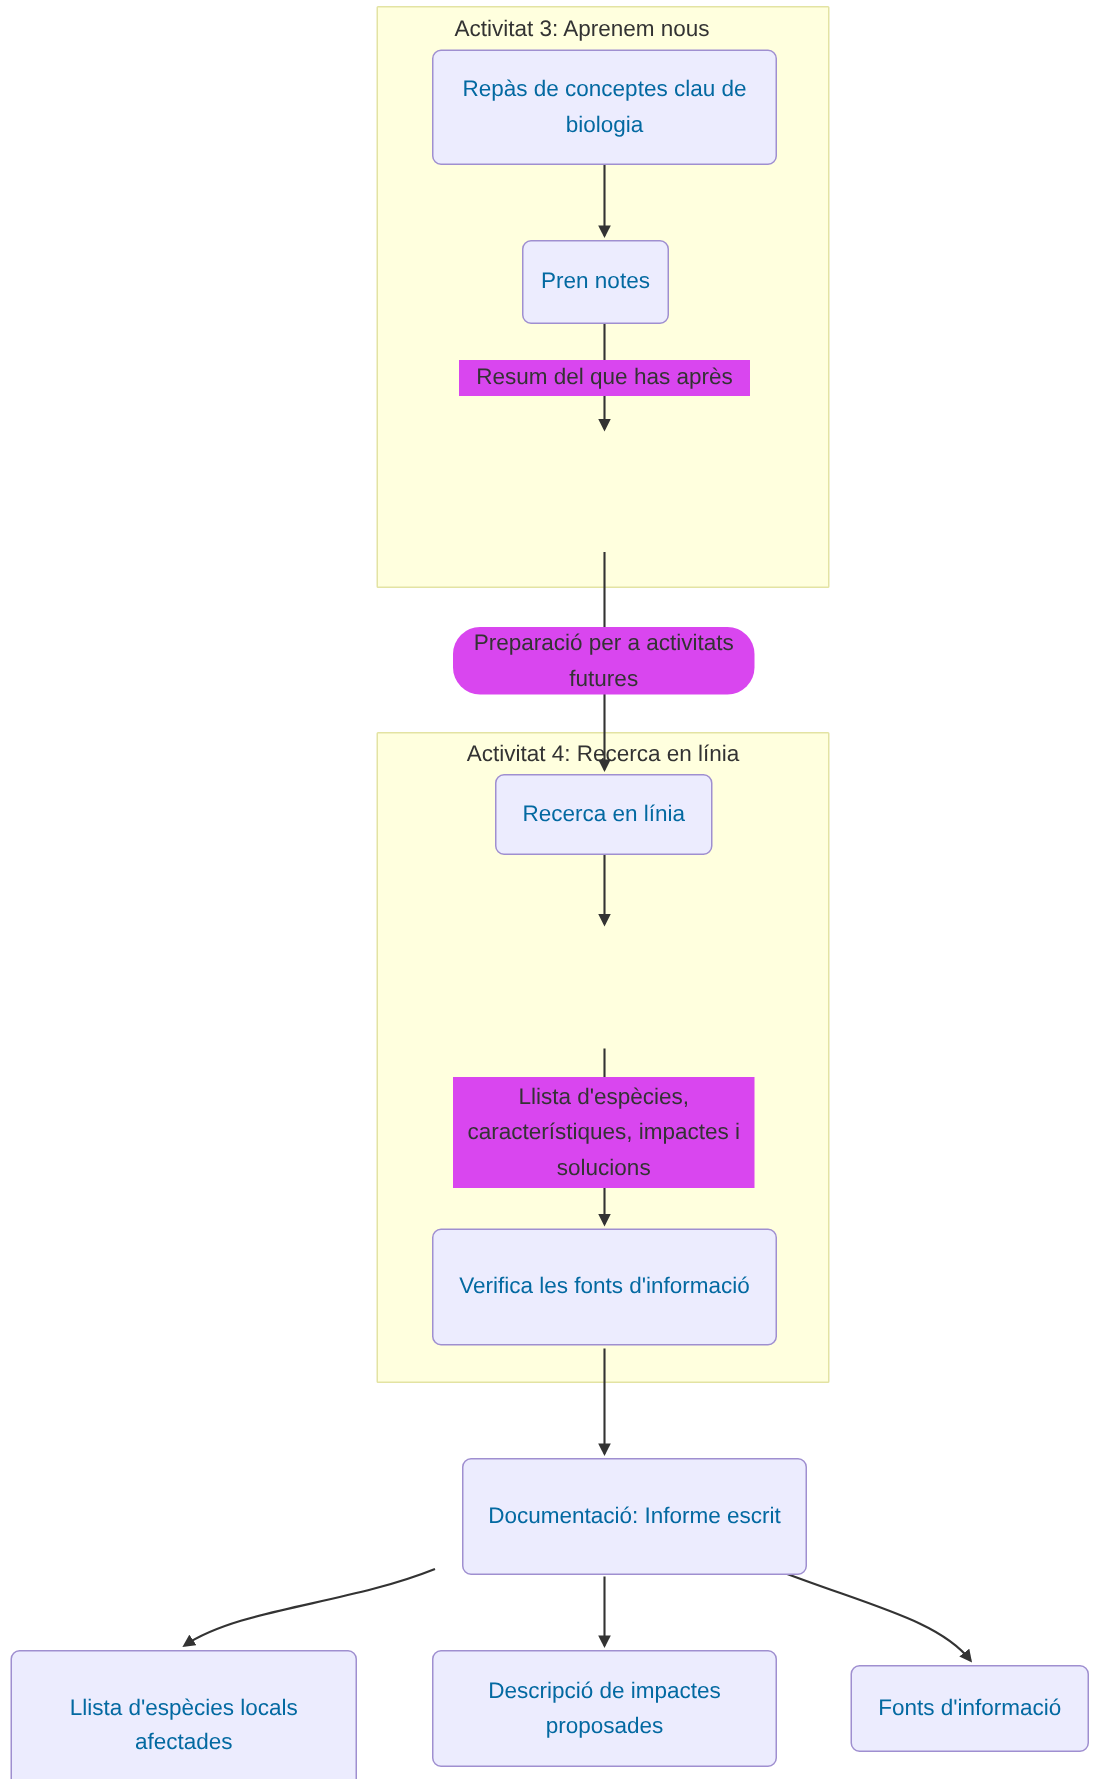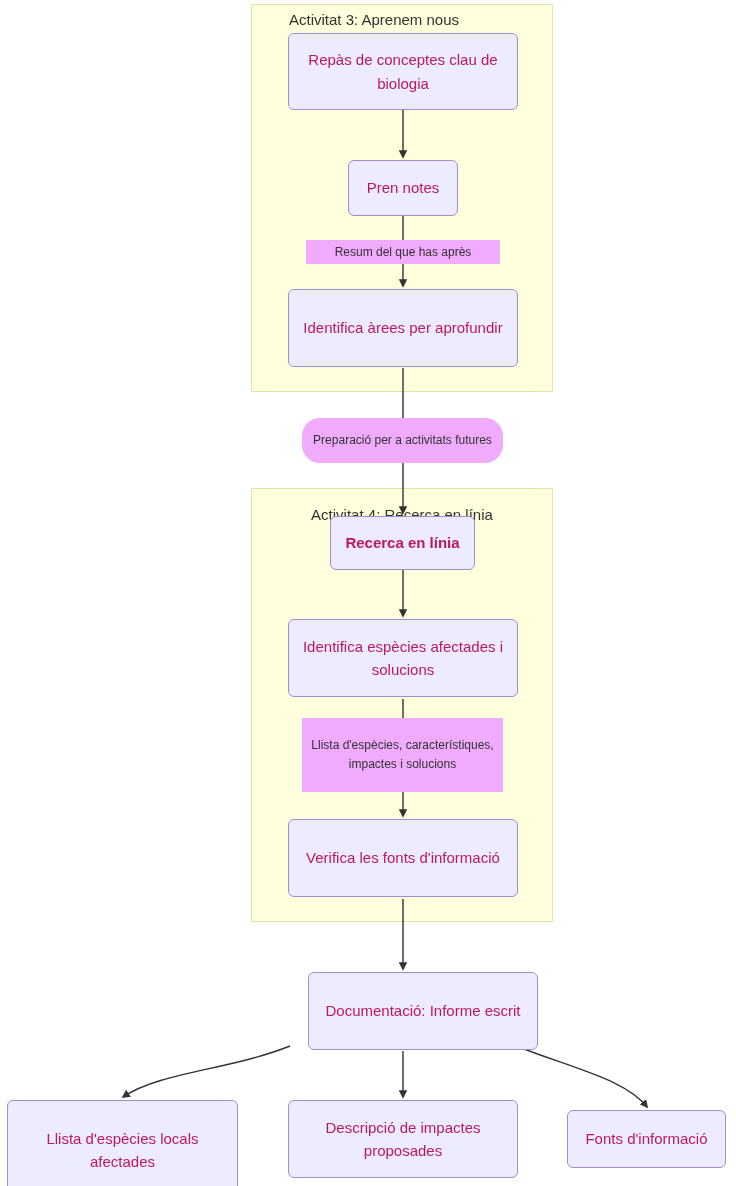--- a/index.html
+++ b/index.html
@@ -49,53 +49,53 @@
     box-sizing: border-box;
     background: #ececfe;
     border: 1.6px solid #9f8fd0;
     border-radius: 6px;
     display: flex;
     align-items: center;
     justify-content: center;
     text-align: center;
     font-size: 15px;
     line-height: 1.55;
-    color: #be185d;
+    color: #0369a1;
     padding: 4px 10px;
   }
   .node span {
     display: block;
     width: 100%;
   }
   .edge-label {
     position: absolute;
     box-sizing: border-box;
-    background: #f0abfc;
+    background: #d946ef;
     display: flex;
     align-items: center;
     justify-content: center;
     text-align: center;
-    font-size: 12px;
+    font-size: 15px;
     line-height: 1.55;
     color: #333333;
     white-space: pre-line;
   }
 </style>
 </head>
 <body>
 
 <div id="canvas">
 
   <div class="subgraph" style="left:251px; top:4px; width:302px; height:388px;">
   </div>
-  <div class="subgraph-title" style="left:251px; top:11px; width:246px;">Activitat 3: Aprenem nous</div>
+  <div class="subgraph-title" style="left:265px; top:11px; width:246px;">Activitat 3: Aprenem nous</div>
 
   <div class="subgraph" style="left:251px; top:488px; width:302px; height:434px;">
   </div>
-  <div class="subgraph-title" style="left:251px; top:494px; width:302px;margin-top:12px;">Activitat 4: Recerca en línia</div>
+  <div class="subgraph-title" style="left:251px; top:494px; width:302px;">Activitat 4: Recerca en línia</div>
 
   <svg class="edges" viewBox="0 0 736 1186" xmlns="http://www.w3.org/2000/svg">
     <defs>
       <marker id="arrow" viewBox="0 0 10 10" refX="8" refY="5" markerWidth="6" markerHeight="6" orient="auto-start-reverse">
         <path d="M 0 0 L 10 5 L 0 10 z" fill="#333333"></path>
       </marker>
     </defs>
     <g stroke="#333333" stroke-width="1.4" fill="none" marker-end="url(#arrow)">
       <path d="M 403 110 L 403 157"></path>
       <path d="M 403 216 L 403 286"></path>
@@ -106,43 +106,37 @@
       <path d="M 290 1046 C 230 1070, 160 1072, 123 1097"></path>
       <path d="M 403 1051 L 403 1097"></path>
       <path d="M 516 1046 C 578 1070, 626 1080, 647 1107"></path>
     </g>
   </svg>
 
   <div class="node" style="left:288px; top:33px; width:230px; height:77px;">
     <span>Repàs de conceptes clau de biologia</span>
   </div>
 
-  <div class="node" style="left:348px; top:160px; width:110px; height:56px;">
+  <div class="node" style="left:348px; top:160px; width:98px; height:56px;">
     <span>Pren notes</span>
   </div>
 
   <div class="edge-label" style="left:306px; top:240px; width:194px; height:24px;">
     <span>Resum del que has après</span>
   </div>
 
-  <div class="node" style="left:288px; top:289px; width:230px; height:78px;">
-    <span>Identifica àrees per aprofundir</span>
-  </div>
 
   <div class="edge-label" style="left:302px; top:418px; width:201px; height:45px;border-radius:18px;">
     <span>Preparació per a activitats futures</span>
   </div>
 
-  <div class="node" style="left:330px; top:516px; width:145px; height:54px;font-weight:bold;">
+  <div class="node" style="left:330px; top:516px; width:145px; height:54px;">
     <span>Recerca en línia</span>
   </div>
 
-  <div class="node" style="left:288px; top:619px; width:230px; height:78px;">
-    <span>Identifica espècies afectades i solucions</span>
-  </div>
 
   <div class="edge-label" style="left:302px; top:718px; width:201px; height:74px;">
     <span>Llista d'espècies, característiques, impactes i solucions</span>
   </div>
 
   <div class="node" style="left:288px; top:819px; width:230px; height:78px;">
     <span>Verifica les fonts d'informació</span>
   </div>
 
   <div class="node" style="left:288px; top:972px; width:230px; height:78px;margin-left:20px;">

